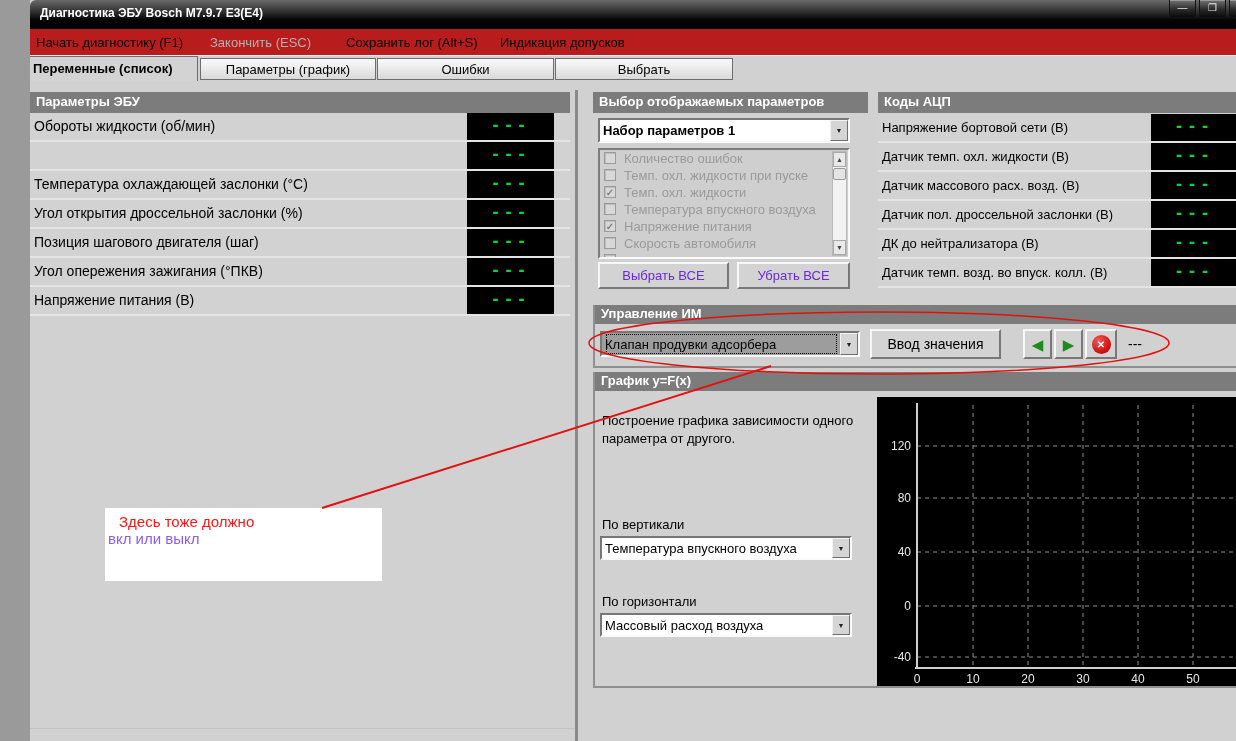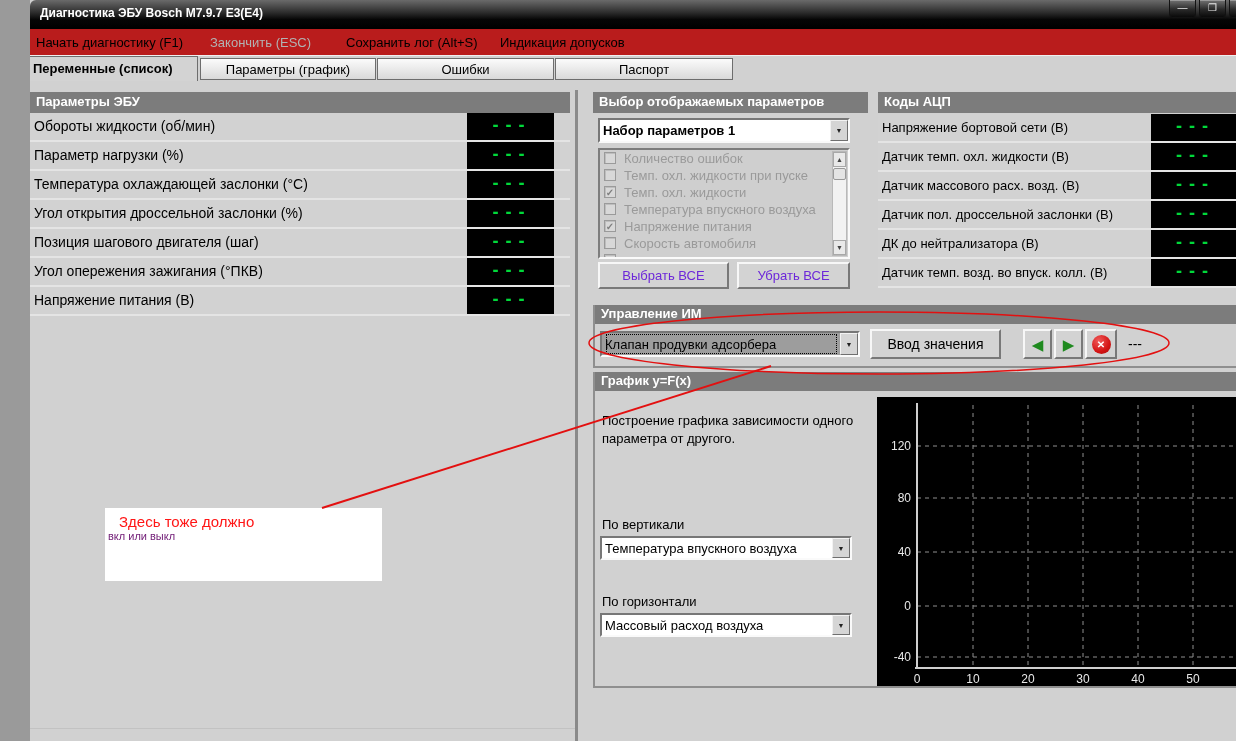--- a/index.html
+++ b/index.html
@@ -108,21 +108,21 @@
     background:radial-gradient(circle at 35% 30%, #f05a5a, #d41414 60%, #a80c0c);
     color:#fff; font-size:10px; font-weight:bold; text-align:center; line-height:19px; }
   
   .framed { border:2px solid #8f8f8f; border-top:none; }
   
   .chart { position:absolute; background:#000; }
   
   #overlay { position:absolute; left:0; top:0; pointer-events:none; }
   .note-box { position:absolute; left:75px; top:508px; width:277px; height:73px; background:#fff; }
   .note-box .l1 { color:#ff1515; font-size:15px; padding:5px 0 0 14px; }
-  .note-box .l2 { color:#701a75; font-size:11px; padding:0 0 0 3px; }
+  .note-box .l2 { color:#8b5cf6; font-size:15px; padding:0 0 0 3px; }
   .divider-v { position:absolute; left:545px; top:90px; width:3px; height:651px; background:#8a8a8a; }
   .divider-b { position:absolute; left:0; top:728px; width:545px; height:1px; background:#c2c2c2; }
   .label-sm { position:absolute; font-size:13px; color:#000; }
 </style>
 </head>
 <body>
 
 <div id="app">
 
   <div class="titlebar">
@@ -137,33 +137,32 @@
   <div class="menubar">
     <span class="menu-item" style="left:6px">Начать диагностику (F1)</span>
     <span class="menu-item disabled" style="left:180px">Закончить (ESC)</span>
     <span class="menu-item" style="left:316px">Сохранить лог (Alt+S)</span>
     <span class="menu-item" style="left:470px">Индикация допусков</span>
   </div>
 
   <div class="tab active" style="left:0; width:168px;">Переменные (список)</div>
   <div class="tab inactive" style="left:170px; width:176px;">Параметры (график)</div>
   <div class="tab inactive" style="left:347px; width:177px;">Ошибки</div>
-  <div class="tab inactive" style="left:525px; width:178px;">Паспорт</div>
+  <div class="tab inactive" style="left:525px; width:178px;">Выбрать</div>
 
   <div class="divider-v"></div>
   <div class="divider-b"></div>
 
   <div class="panel" style="left:0; top:92px; width:540px; height:225px;">
     <div class="panel-header">Параметры ЭБУ</div>
     <div class="param-row" style="top:21px;  width:540px;">
       <span class="lbl">Обороты жидкости (об/мин)</span>
       <span class="led" style="left:437px; width:87px;">---</span>
     </div>
     <div class="param-row" style="top:50px;  width:540px;">
-      <span class="lbl">Параметр нагрузки (%)</span>
       <span class="led" style="left:437px; width:87px;">---</span>
     </div>
     <div class="param-row" style="top:79px;  width:540px;">
       <span class="lbl">Температура охлаждающей заслонки (°C)</span>
       <span class="led" style="left:437px; width:87px;">---</span>
     </div>
     <div class="param-row" style="top:108px; width:540px;">
       <span class="lbl">Угол открытия дроссельной заслонки (%)</span>
       <span class="led" style="left:437px; width:87px;">---</span>
     </div>

